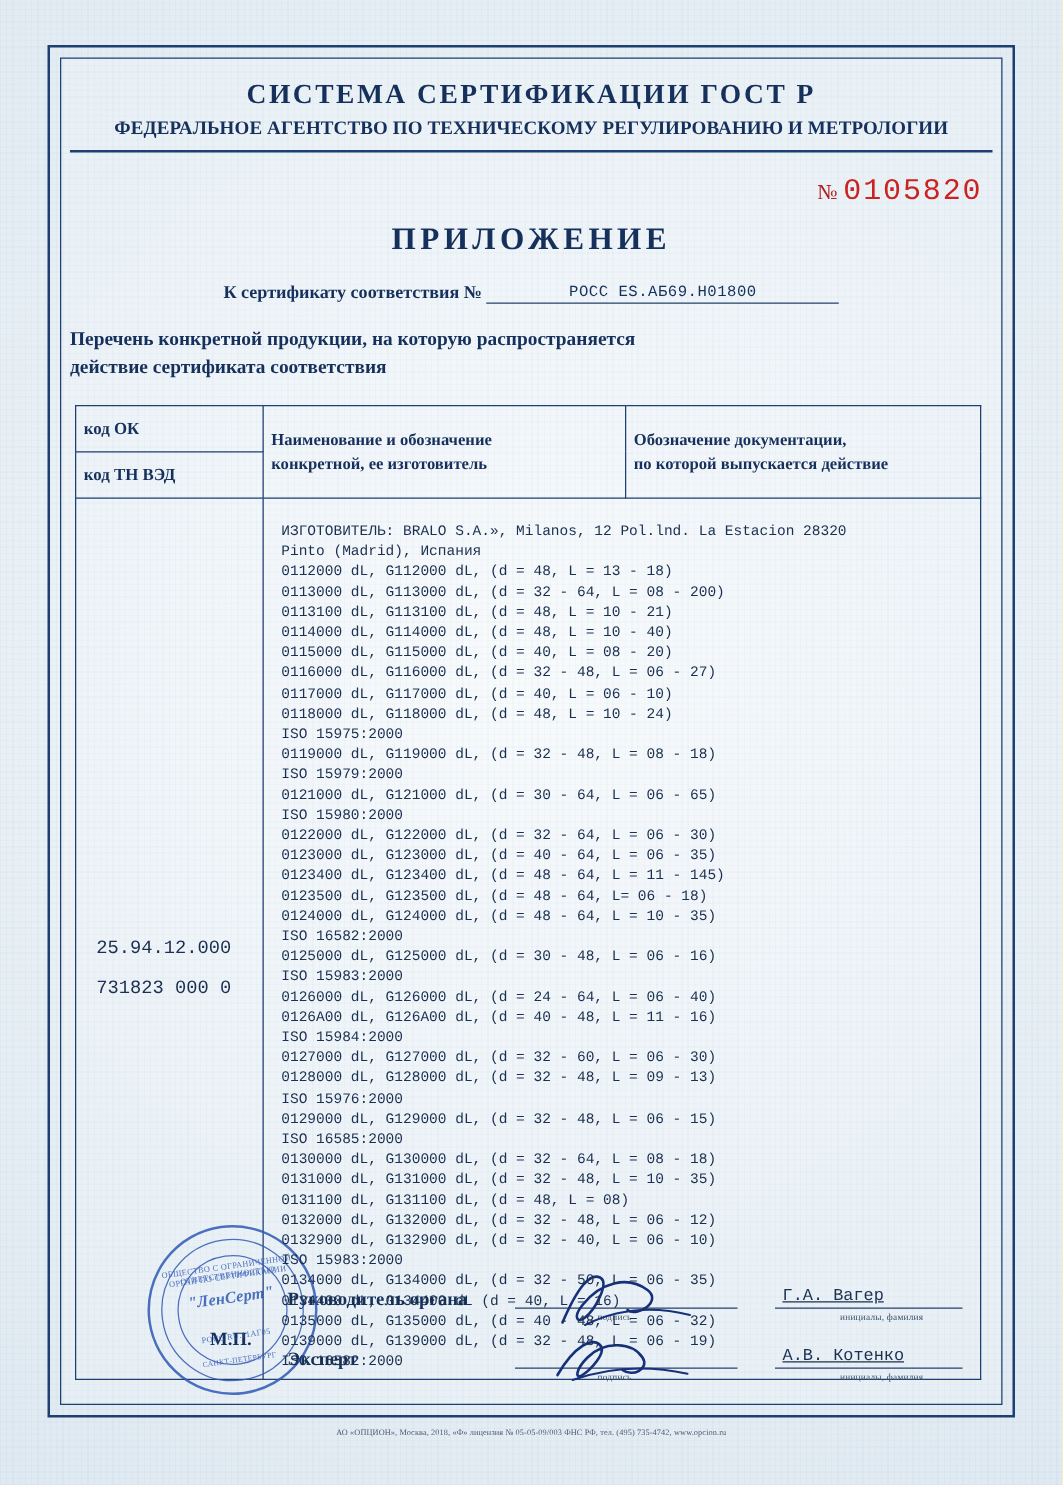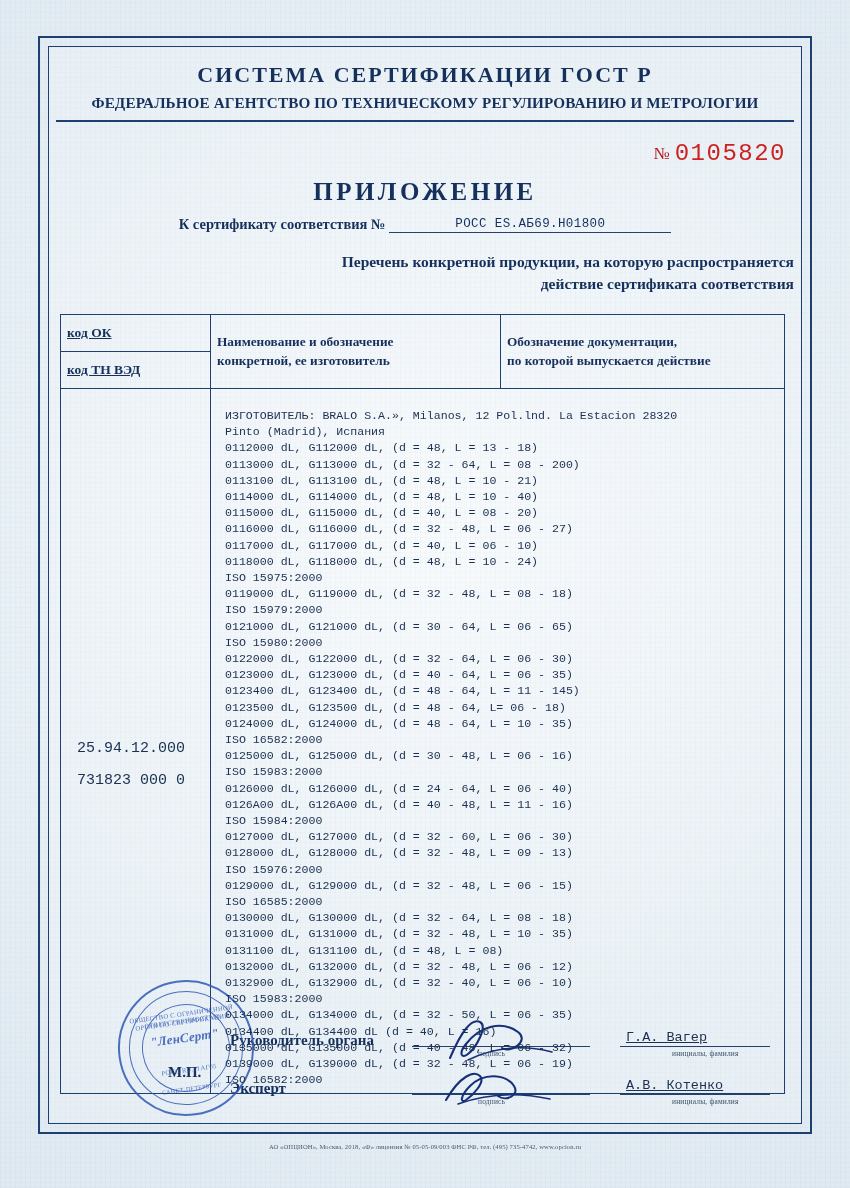--- a/index.html
+++ b/index.html
@@ -109,42 +109,42 @@
   .doc-title {
     margin-top: 12px;
     text-align: center;
     font-size: 25px;
     font-weight: bold;
     letter-spacing: 3.5px;
     color: #16305c;
   }
 
   .cert-line {
-    margin-top: 10px;
+    margin-top: 20px;
     text-align: center;
     font-size: 14.5px;
     color: #16305c;
     white-space: nowrap;
   }
   .cert-line .lbl { font-weight: bold; }
   .cert-line .val {
     display: inline-block;
     min-width: 270px;
     border-bottom: 1px solid #26406b;
     text-align: center;
     font-family: "Liberation Mono", monospace;
     font-size: 12.5px;
     letter-spacing: 0.4px;
     padding: 0 6px 1px 6px;
     vertical-align: bottom;
   }
 
   .subtitle {
     margin-top: 18px;
-    text-align: right;
+    text-align: left;
     font-size: 15.5px;
     font-weight: bold;
     line-height: 1.45;
     color: #16305c;
   }
 
   
   .tbl {
     margin-top: 18px;
     width: 724px;
@@ -162,21 +162,20 @@
   .col-a { width: 150px; }
   .col-b { width: 290px; }
   .col-c { width: 284px; }
 
   .hdr-a {
     font-size: 13.5px;
     font-weight: bold;
     color: #16305c;
     padding-left: 10px;
     height: 26px;
-    text-decoration: underline;
   }
   .hdr-mid {
     text-align: left;
     font-size: 13.3px;
     font-weight: bold;
     line-height: 1.45;
     color: #16305c;
   }
 
   

